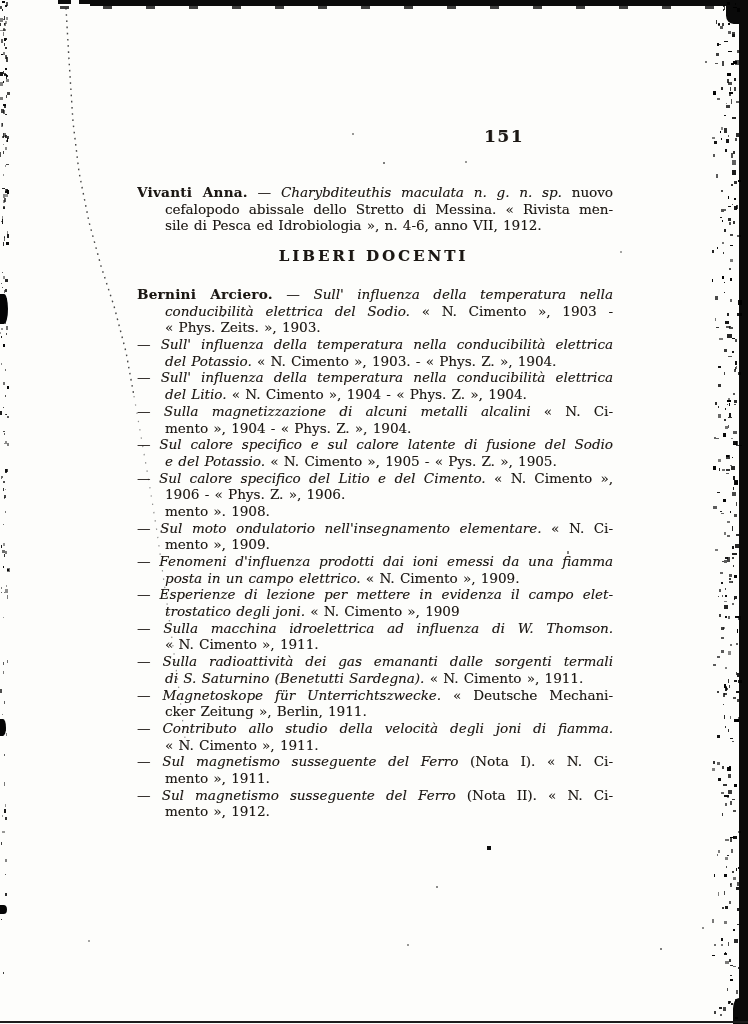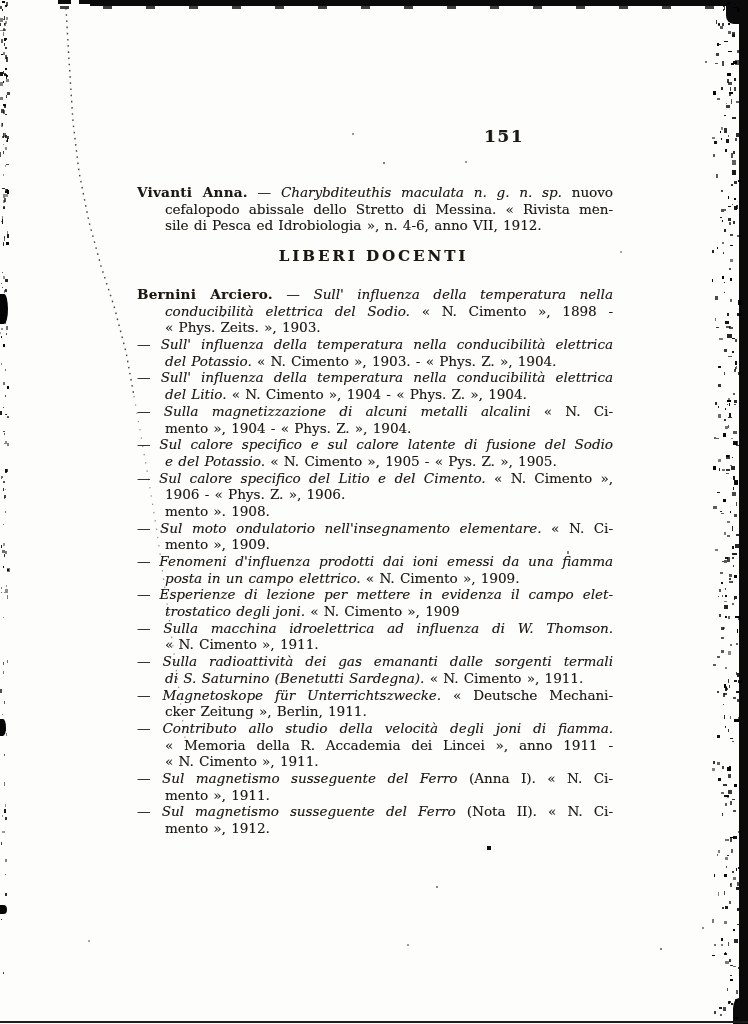--- a/index.html
+++ b/index.html
@@ -578,21 +578,21 @@
   <div class="block vivanti">
       <div class="line j"><span class="b">Vivanti Anna.</span><span class="r"> — </span><span class="i">Charybditeuthis maculata n. g. n. sp.</span><span class="r"> nuovo</span></div>
       <div class="line cont j"><span class="r">cefalopodo abissale dello Stretto di Messina. « Rivista men-</span></div>
       <div class="line cont"><span class="r">sile di Pesca ed Idrobiologia », n. 4-6, anno VII, 1912.</span></div>
     </div>
 
   <div class="heading">LIBERI DOCENTI</div>
 
   <div class="block docenti">
       <div class="line j"><span class="b">Bernini Arciero.</span><span class="r"> — </span><span class="i">Sull' influenza della temperatura nella</span></div>
-      <div class="line cont j"><span class="i">conducibilità elettrica del Sodio.</span><span class="r"> « N. Cimento », 1898 -</span></div>
+      <div class="line cont j"><span class="i">conducibilità elettrica del Sodio.</span><span class="r"> « N. Cimento », 1903 -</span></div>
       <div class="line cont"><span class="r">« Phys. Zeits. », 1903.</span></div>
       <div class="line j"><span class="r">— </span><span class="i">Sull' influenza della temperatura nella conducibilità elettrica</span></div>
       <div class="line cont"><span class="i">del Potassio.</span><span class="r"> « N. Cimento », 1903. - « Phys. Z. », 1904.</span></div>
       <div class="line j"><span class="r">— </span><span class="i">Sull' influenza della temperatura nella conducibilità elettrica</span></div>
       <div class="line cont"><span class="i">del Litio.</span><span class="r"> « N. Cimento », 1904 - « Phys. Z. », 1904.</span></div>
       <div class="line j"><span class="r">— </span><span class="i">Sulla magnetizzazione di alcuni metalli alcalini</span><span class="r"> « N. Ci-</span></div>
       <div class="line cont"><span class="r">mento », 1904 - « Phys. Z. », 1904.</span></div>
       <div class="line j"><span class="r">— </span><span class="i">Sul calore specifico e sul calore latente di fusione del Sodio</span></div>
       <div class="line cont"><span class="i">e del Potassio.</span><span class="r"> « N. Cimento », 1905 - « Pys. Z. », 1905.</span></div>
       <div class="line j"><span class="r">— </span><span class="i">Sul calore specifico del Litio e del Cimento.</span><span class="r"> « N. Cimento »,</span></div>
@@ -604,21 +604,20 @@
       <div class="line cont"><span class="i">posta in un campo elettrico.</span><span class="r"> « N. Cimento », 1909.</span></div>
       <div class="line j"><span class="r">— </span><span class="i">Esperienze di lezione per mettere in evidenza il campo elet-</span></div>
       <div class="line cont"><span class="i">trostatico degli joni.</span><span class="r"> « N. Cimento », 1909</span></div>
       <div class="line j"><span class="r">— </span><span class="i">Sulla macchina idroelettrica ad influenza di W. Thomson.</span></div>
       <div class="line cont"><span class="r">« N. Cimento », 1911.</span></div>
       <div class="line j"><span class="r">— </span><span class="i">Sulla radioattività dei gas emananti dalle sorgenti termali</span></div>
       <div class="line cont"><span class="i">di S. Saturnino (Benetutti Sardegna).</span><span class="r"> « N. Cimento », 1911.</span></div>
       <div class="line j"><span class="r">— </span><span class="i">Magnetoskope für Unterrichtszwecke.</span><span class="r"> « Deutsche Mechani-</span></div>
       <div class="line cont"><span class="r">cker Zeitung », Berlin, 1911.</span></div>
       <div class="line j"><span class="r">— </span><span class="i">Contributo allo studio della velocità degli joni di fiamma.</span></div>
-      <div class="line cont j"><span class="r">« Memoria della R. Accademia dei Lincei », anno 1911 -</span></div>
       <div class="line cont"><span class="r">« N. Cimento », 1911.</span></div>
-      <div class="line j"><span class="r">— </span><span class="i">Sul magnetismo susseguente del Ferro</span><span class="r"> (Anna I). « N. Ci-</span></div>
+      <div class="line j"><span class="r">— </span><span class="i">Sul magnetismo susseguente del Ferro</span><span class="r"> (Nota I). « N. Ci-</span></div>
       <div class="line cont"><span class="r">mento », 1911.</span></div>
       <div class="line j"><span class="r">— </span><span class="i">Sul magnetismo susseguente del Ferro</span><span class="r"> (Nota II). « N. Ci-</span></div>
       <div class="line cont"><span class="r">mento », 1912.</span></div>
     </div>
 
 </div>
 
 </body></html>

